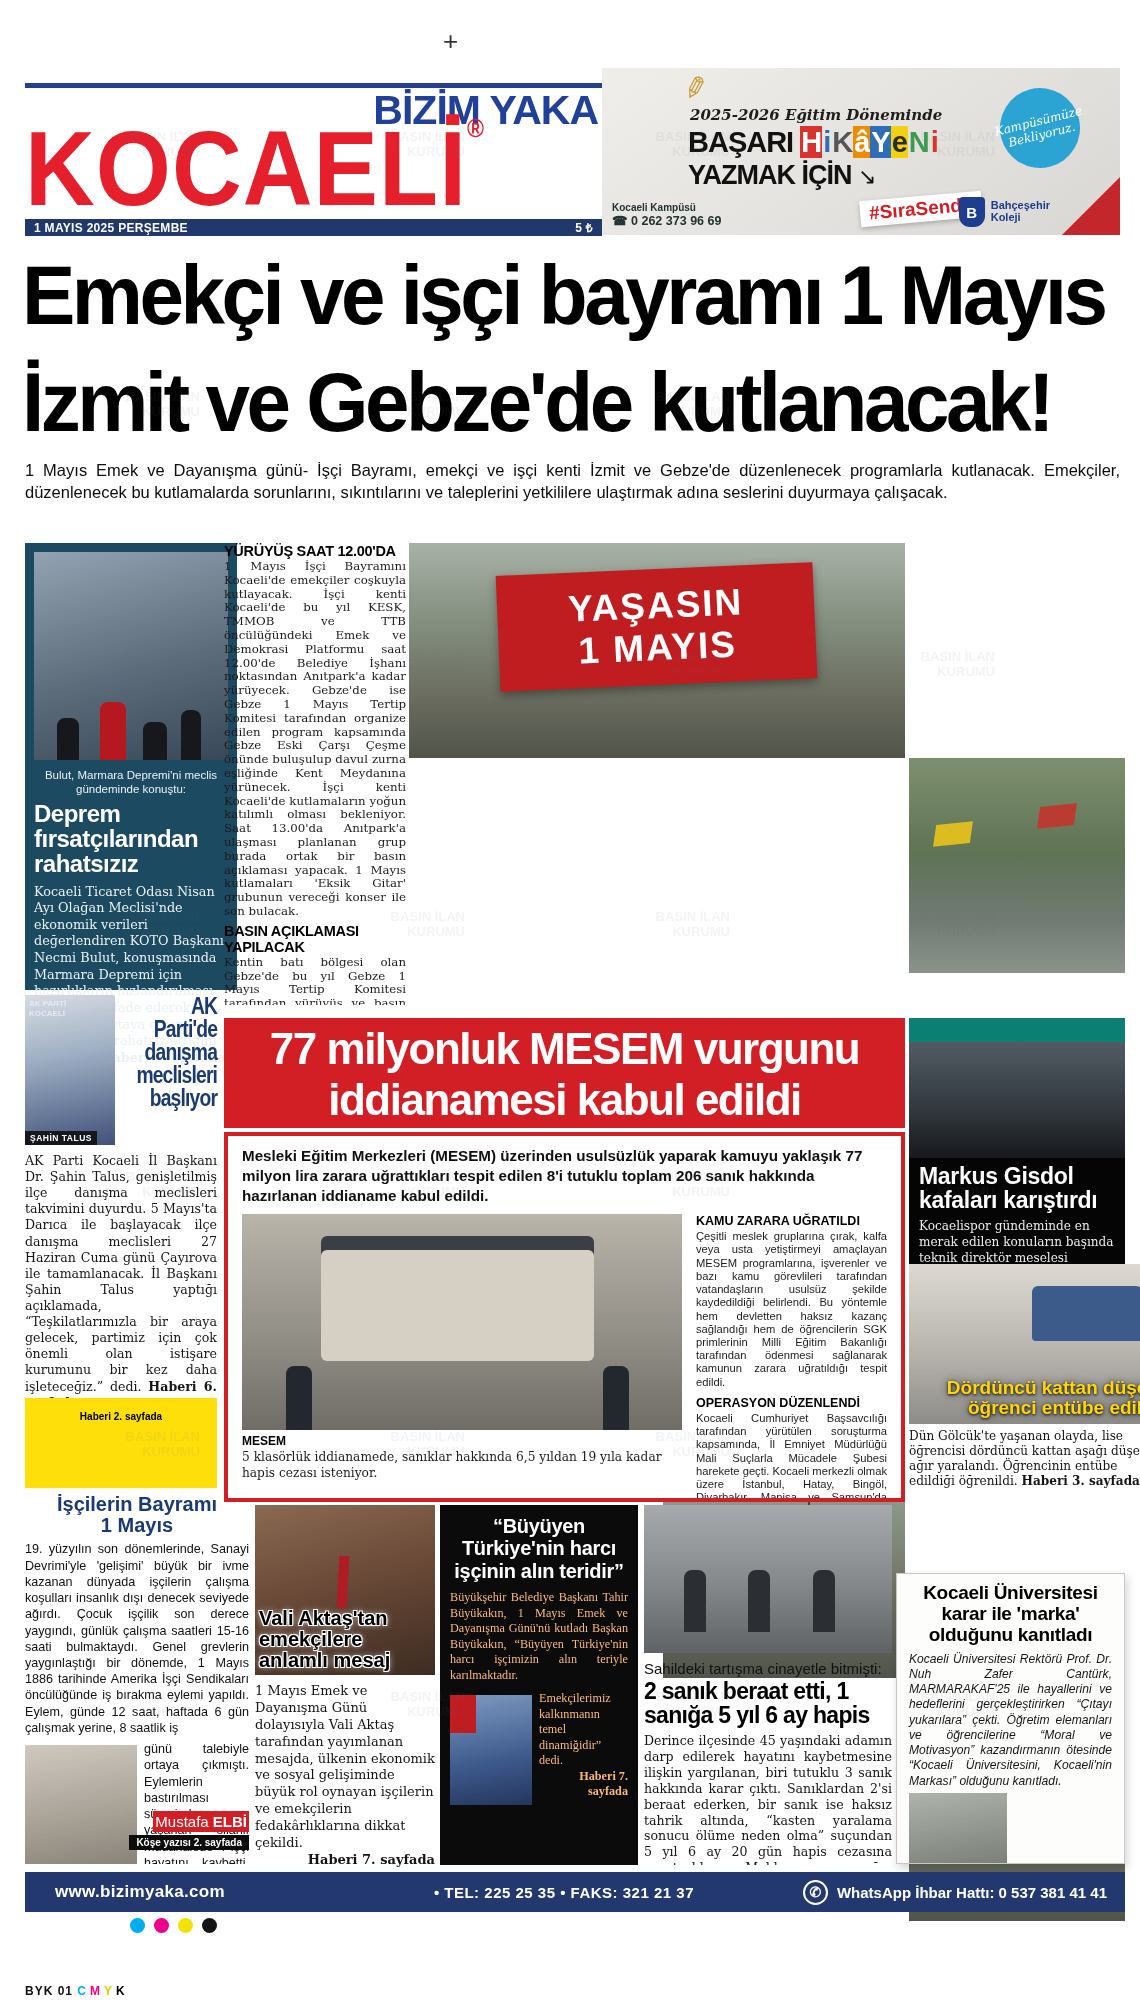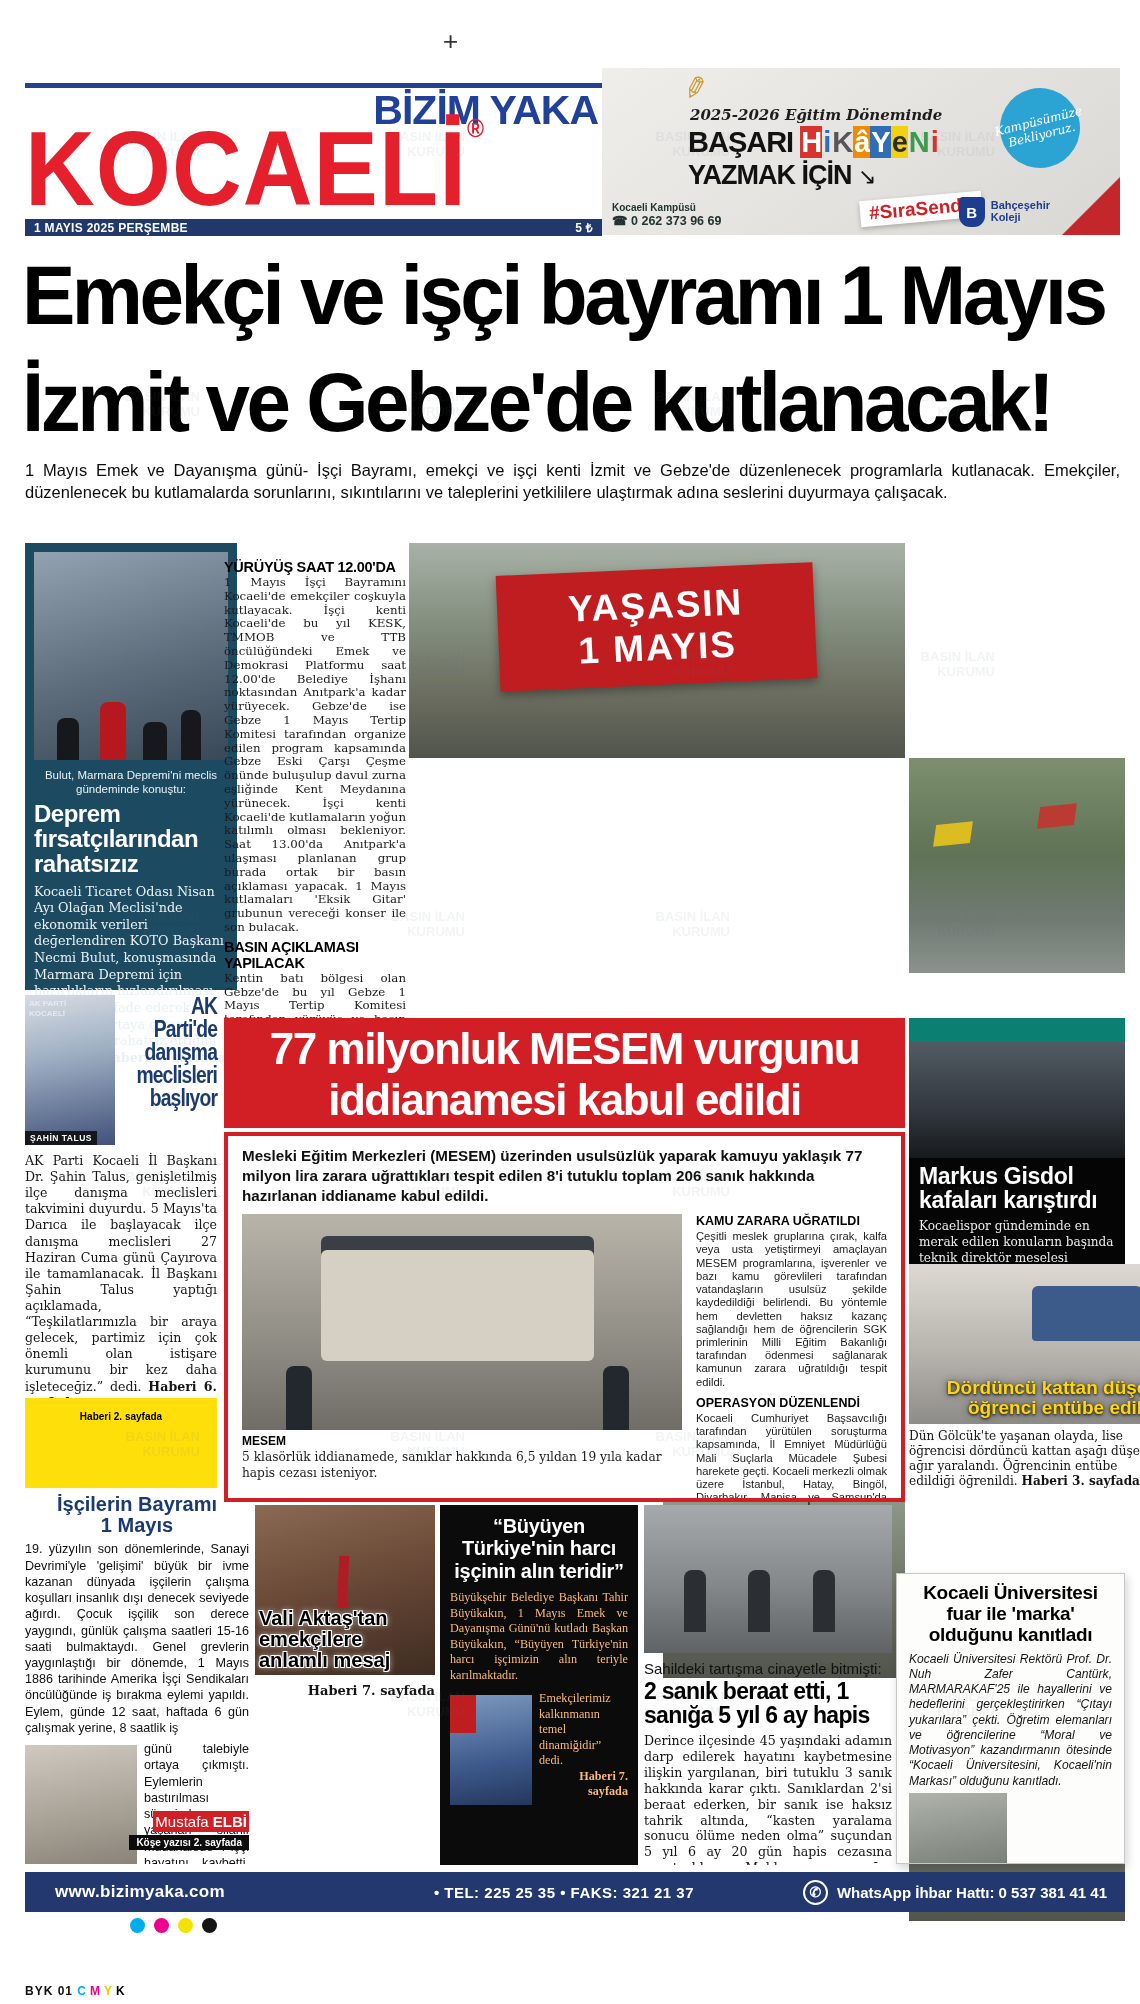--- a/index.html
+++ b/index.html
@@ -60,21 +60,21 @@
   
   #bulut { left:25px; top:543px; width:212px; height:447px; background:#1c4a60; color:#fff; padding:9px; }
   #bulut .photo { height:208px; background:linear-gradient(165deg,#93a2b0 0%,#5d6d7c 55%,#394856 100%); }
   .mic { position:absolute; bottom:0; border-radius:8px 8px 0 0; background:#16181c; }
   .mic.red { background:#b5191f; }
   #bulut .cap { font-size:11.5px; line-height:1.25; text-align:center; margin:8px 0 5px; color:#eaf2f6; }
   #bulut h2 { font-size:24px; line-height:1.04; letter-spacing:-.5px; }
   #bulut p { font-size:12.8px; line-height:1.3; margin-top:7px; color:#e9f1f4; }
 
   
-  #march { left:224px; top:559px; width:182px; height:462px; overflow:hidden; }
+  #march { left:224px; top:543px; width:182px; height:462px; overflow:hidden; }
   #march h4 { font-size:14.5px; font-weight:700; letter-spacing:-.3px; color:#000; margin-bottom:1px; }
   #march p { font-family:"DejaVu Serif",serif; font-size:11.8px; line-height:1.17; text-align:justify; color:#1c1c1c; margin-bottom:4px; }
 
   
   #photoA { left:409px; top:543px; width:496px; height:215px; }
   #photoD { left:909px; top:543px; width:216px; height:215px; }
   #photoB { left:409px; top:762px; width:250px; height:243px; }
   #photoC { left:663px; top:762px; width:242px; height:243px; }
   #photoE { left:909px; top:762px; width:216px; height:243px; }
 
@@ -286,21 +286,21 @@
 
   <div class="abs" id="dorduncu">
     <div class="photo">
       <div class="van"></div>
       <div class="ytitle" data-bind="dorduncu.title">Dördüncü kattan düşen öğrenci entübe edildi</div>
     </div>
     <p><span data-bind="dorduncu.body">Dün Gölcük'te yaşanan olayda, lise öğrencisi dördüncü kattan aşağı düşerek ağır yaralandı. Öğrencinin entübe edildiği öğrenildi.</span> <b data-bind="dorduncu.page">Haberi 3. sayfada</b></p>
   </div>
 
   <div class="abs" id="kouni">
-    <h2 data-bind="kouni.title">Kocaeli Üniversitesi fuar ile 'marka' olduğunu kanıtladı</h2>
+    <h2 data-bind="kouni.title">Kocaeli Üniversitesi karar ile 'marka' olduğunu kanıtladı</h2>
     <p data-bind="kouni.body">Kocaeli Üniversitesi Rektörü Prof. Dr. Nuh Zafer Cantürk, MARMARAKAF'25 ile hayallerini ve hedeflerini gerçekleştirirken “Çıtayı yukarılara” çekti. Öğretim elemanları ve öğrencilerine “Moral ve Motivasyon” kazandırmanın ötesinde “Kocaeli Üniversitesini, Kocaeli'nin Markası” olduğunu kanıtladı.</p>
     <div class="photo"></div>
     <div class="chips">
       <br>
       
     </div>
   </div>
 
   <div class="abs" id="akparti">
     <div class="row">
@@ -329,21 +329,21 @@
       <span class="chip-red"><span data-bind="iscilerin.columnist_first">Mustafa </span><b data-bind="iscilerin.columnist_last">ELBİ</b></span><br>
       <span class="chip-black" data-bind="iscilerin.ref">Köşe yazısı 2. sayfada</span>
     </div>
   </div>
 
   <div class="abs" id="vali">
     <div class="photo">
       <div class="tie"></div>
       <div class="otitle" data-bind="vali.title">Vali Aktaş'tan emekçilere anlamlı mesaj</div>
     </div>
-    <p><b class="pageref" data-bind="vali.page">Haberi 7. sayfada</b></p>
+    <p><span data-bind="vali.body">1 Mayıs Emek ve Dayanışma Günü dolayısıyla Vali Aktaş tarafından yayımlanan mesajda, ülkenin ekonomik ve sosyal gelişiminde büyük rol oynayan işçilerin ve emekçilerin fedakârlıklarına dikkat çekildi.</span><b class="pageref" data-bind="vali.page">Haberi 7. sayfada</b></p>
   </div>
 
   <div class="abs" id="buyuyen">
     <h2 data-bind="buyuyen.title">“Büyüyen Türkiye'nin harcı işçinin alın teridir”</h2>
     <p data-bind="buyuyen.body1">Büyükşehir Belediye Başkanı Tahir Büyükakın, 1 Mayıs Emek ve Dayanışma Günü'nü kutladı Başkan Büyükakın, “Büyüyen Türkiye'nin harcı işçimizin alın teriyle karılmaktadır.</p>
     <div>
       <div class="photo">
           <div class="flagtr"></div>
         </div>
       <p><span data-bind="buyuyen.body2">Emekçilerimiz kalkınmanın temel dinamiğidir” dedi.</span><b class="pageref" data-bind="buyuyen.page">Haberi 7. sayfada</b></p>

